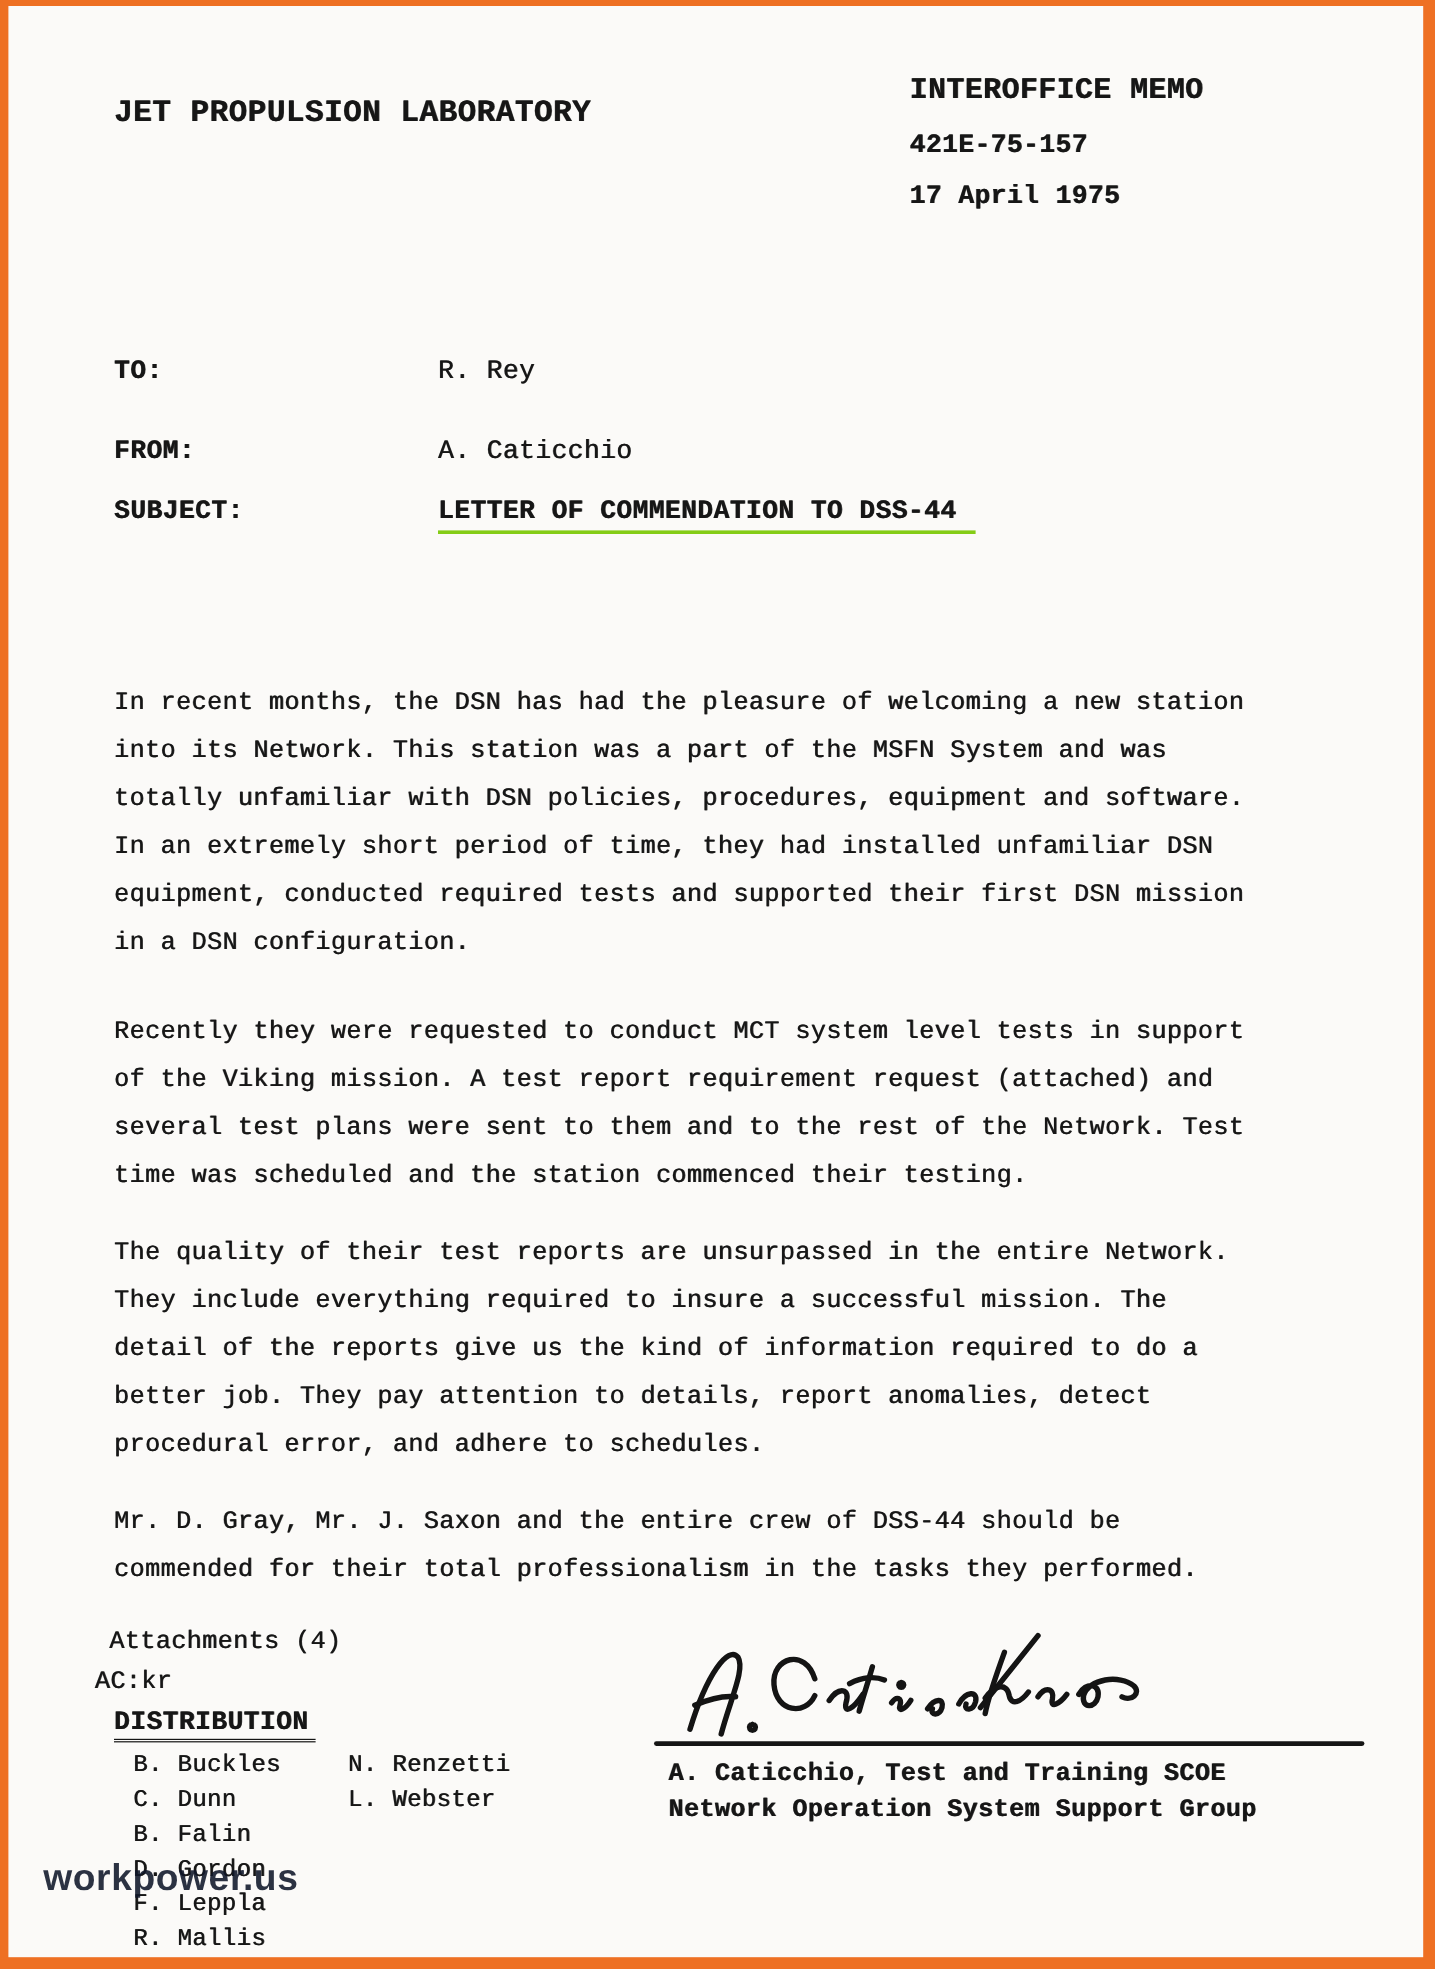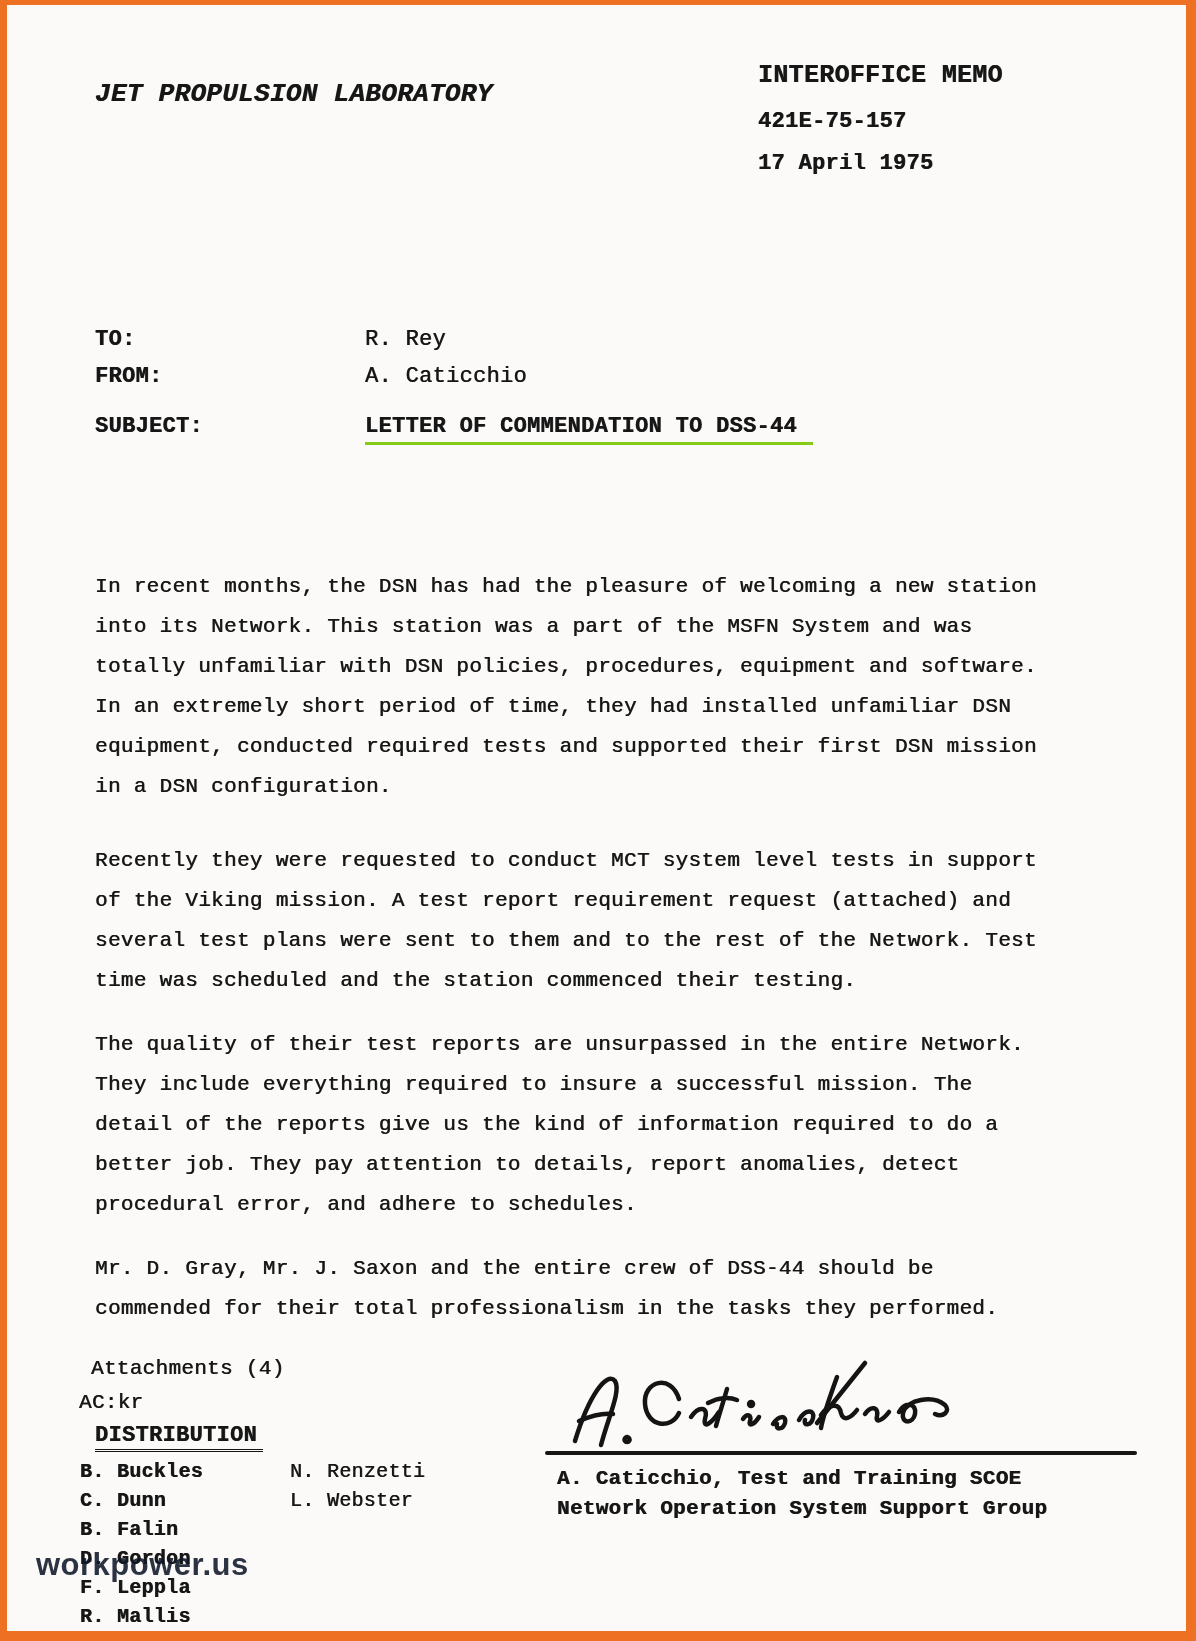--- a/index.html
+++ b/index.html
@@ -3,36 +3,36 @@
 <meta charset="utf-8">
 <style>
   html,body{margin:0;padding:0;background:#ee7023;}
   .canvas{position:relative;width:1196px;height:1641px;background:#ee7023;overflow:hidden;
           font-family:"Liberation Mono","DejaVu Sans Mono",monospace;color:#161616;}
   .page{position:absolute;left:7px;top:5px;right:10px;bottom:10px;background:#fbfaf8;}
   .abs{position:absolute;}
   .ink{text-shadow:0.5px 0 0 rgba(10,10,10,0.75), -0.25px 0 0 rgba(10,10,10,0.35);
        letter-spacing:0.3px;}
   .bold{font-weight:700;}
-  .org-name{left:88px;top:74px;font-size:26px;font-style:italic;}
+  .org-name{left:88px;top:74px;font-size:26px;}
   .memo-type{left:751px;top:56px;font-size:25px;}
   .memo-number{left:751px;top:104px;font-size:22px;}
   .memo-date{left:751px;top:146px;font-size:22px;}
   .field-label{left:88px;font-size:22px;}
   .field-value{left:358px;font-size:22px;}
-  .row-to{top:322px;} .row-from{top:359px;} .row-subject{top:409px;}
+  .row-to{top:292px;} .row-from{top:359px;} .row-subject{top:409px;}
   .subject-underline{border-bottom:3px solid #84cc16;padding-right:16px;padding-bottom:3px;}
   .para{left:88px;width:945px;font-size:21px;line-height:40px;}
   .para-1{top:562px;} .para-2{top:836px;} .para-3{top:1020px;} .para-4{top:1244px;}
   .attachments{left:84px;top:1352px;font-size:21px;}
   .initials{left:72px;top:1386px;font-size:21px;}
   .dist-title{left:88px;top:1418px;font-size:22px;border-bottom:3px double #141414;
               padding-bottom:1px;padding-right:6px;}
   .dist-col{font-size:20px;line-height:29px;}
-  .dist-col-1{left:73px;top:1452px;font-weight:bold;}
+  .dist-col-1{left:104px;top:1452px;}
   .dist-col-2{left:283px;top:1452px;}
   .sig-svg{left:538px;top:1352px;}
   .sig-rule{left:538px;top:1446px;width:592px;height:4px;background:#151515;border-radius:2px;}
   .sig-name{left:550px;top:1462px;font-size:21px;}
   .sig-org{left:550px;top:1492px;font-size:21px;}
   .watermark{left:29px;top:1542px;font-size:31px;font-weight:700;
              font-family:"Liberation Sans","DejaVu Sans",sans-serif;
              letter-spacing:0.5px;opacity:0.88;text-shadow:none;}
 </style>
 </head>

